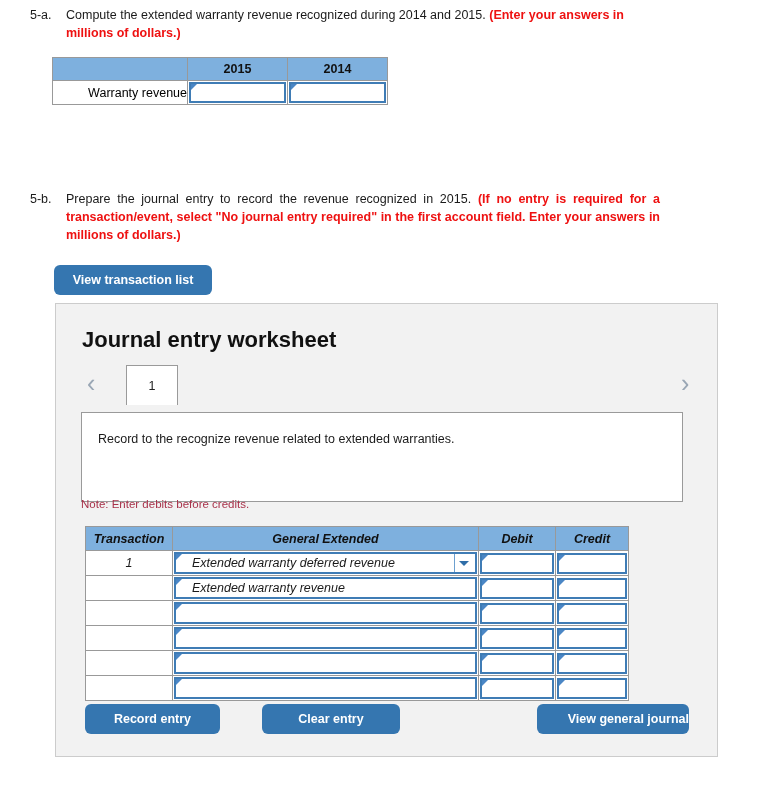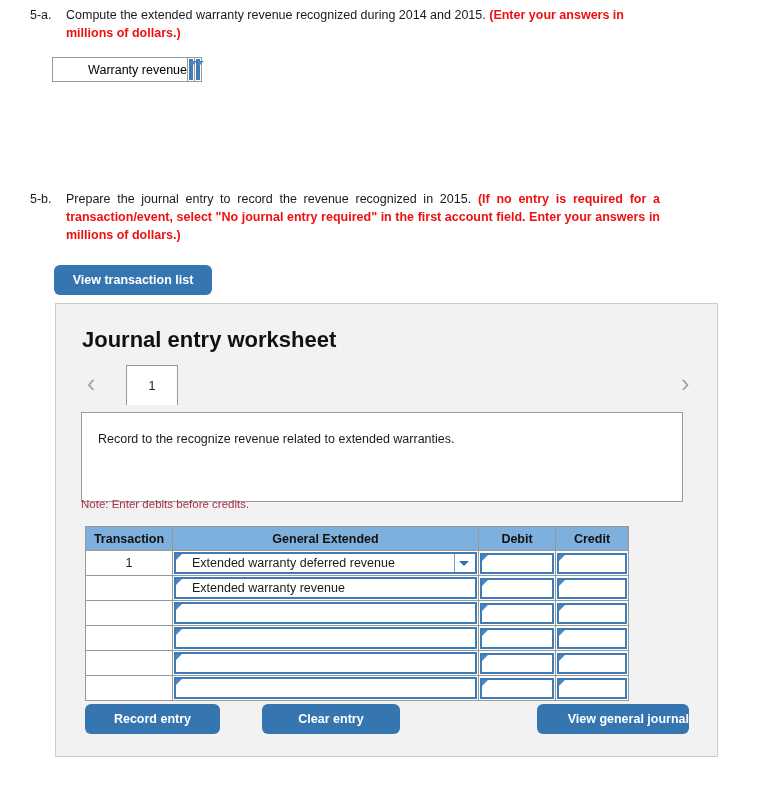--- a/index.html
+++ b/index.html
@@ -196,20 +196,21 @@
   }
 
   
   #journal-table {
     position: absolute;
     left: 29px;
     top: 222px;
     border-collapse: collapse;
     font-size: 12.5px;
     background: #ffffff;
+    font-style: italic;
   }
   #journal-table th {
     background: #7eb0de;
     border: 1px solid #999999;
     color: #111111;
     font-weight: bold;
     text-align: center;
     height: 24px;
     padding: 0 4px;
   }
@@ -280,20 +281,25 @@
 
 <div id="page">
 
   <div class="question" id="q5a">
     <span class="q-label">5-a.</span>
     <span class="q-body"><span>Compute the extended warranty revenue recognized during 2014 and 2015. </span><span class="q-red">(Enter your answers in millions of dollars.)</span></span>
   </div>
 
   <table id="warranty-table">
     <tbody>
+        <tr>
+      <th class="corner"></th>
+      <th>2015</th>
+      <th>2014</th>
+    </tr>
     <tr>
       <td class="rowlabel">Warranty revenue</td>
       <td class="cellbox">
         <div class="inputcell"></div>
       </td>
       <td class="cellbox">
         <div class="inputcell"></div>
       </td>
     </tr>
   </tbody>

